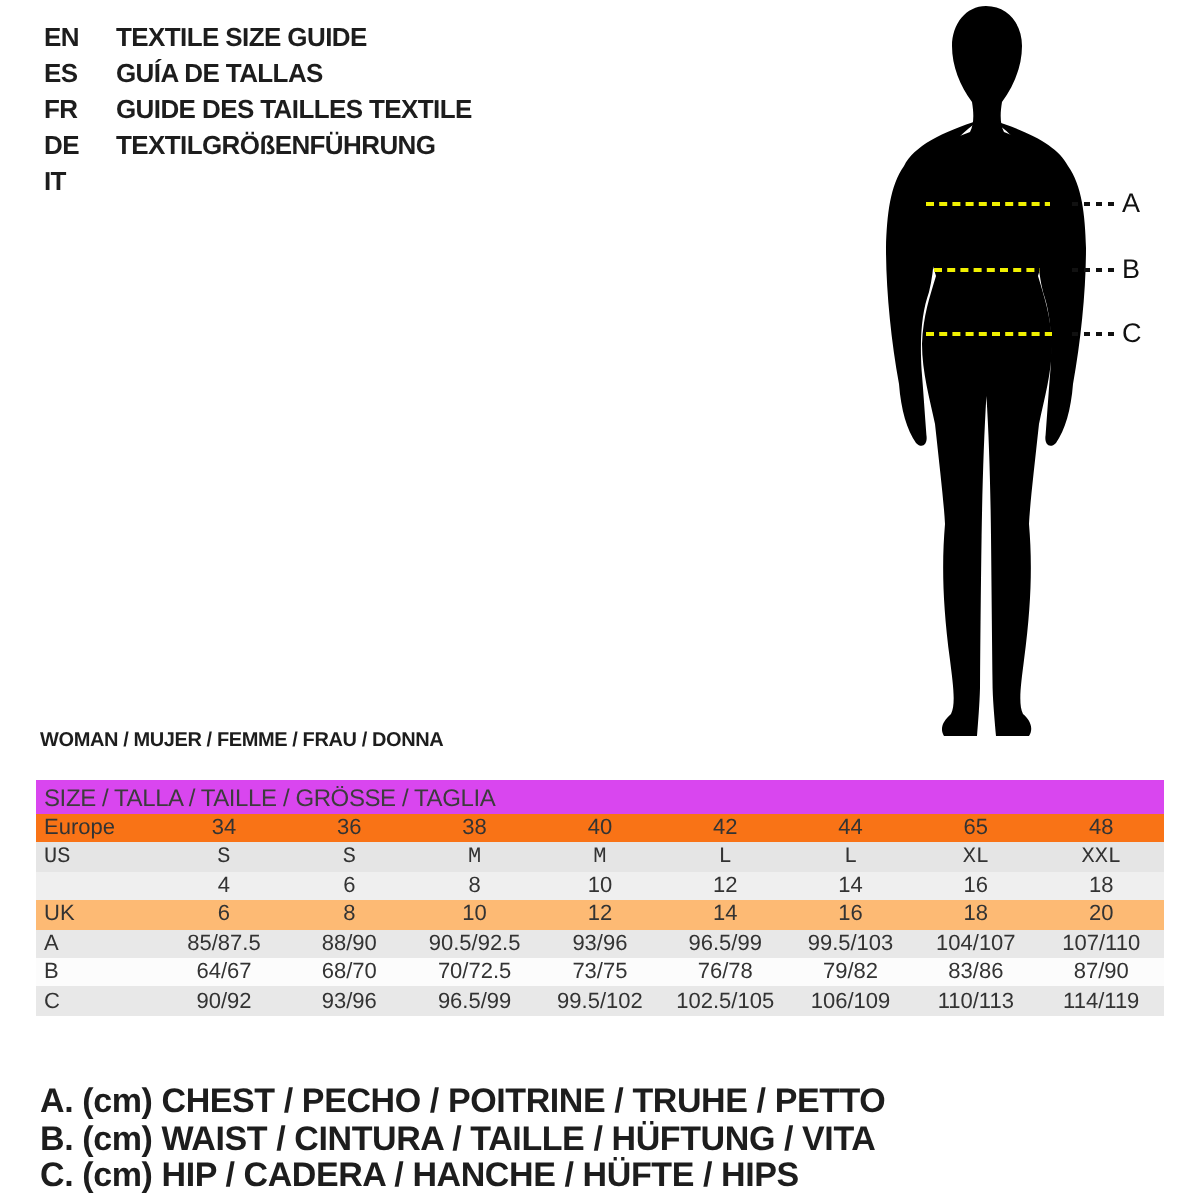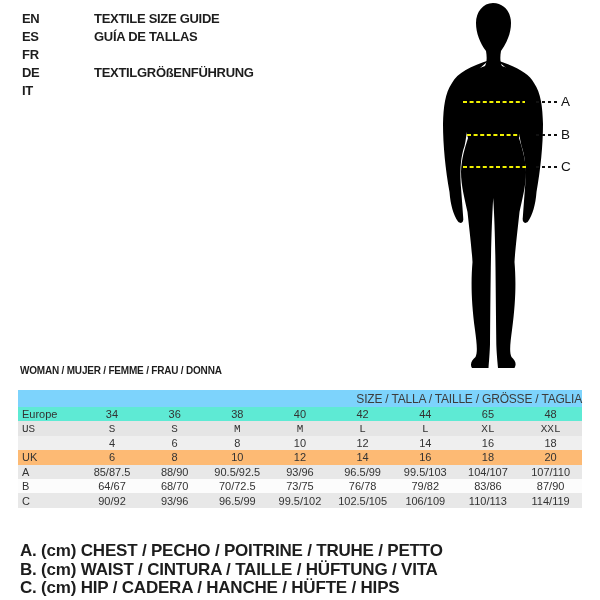--- a/index.html
+++ b/index.html
@@ -5,21 +5,21 @@
   html,body{margin:0;padding:0;}
   body{
     width:600px;height:600px;background:#ffffff;
     font-family:"Liberation Sans", sans-serif;
     color:#1d1d1d;overflow:hidden;
   }
   .canvas{position:relative;width:600px;height:600px;background:#fff;}
 
   
   .lang-block{position:absolute;left:22px;top:10px;}
-  .lang-row{display:flex;height:18px;line-height:18px;gap:36px;}
+  .lang-row{display:flex;height:18px;line-height:18px;}
   .lang-code{width:36px;font-weight:bold;font-size:13px;letter-spacing:-0.3px;}
   .lang-title{font-weight:bold;font-size:13px;letter-spacing:-0.3px;white-space:nowrap;}
 
   
   .figure-area{position:absolute;left:430px;top:0;width:170px;height:380px;}
   .figure-area svg{position:absolute;left:0;top:0;}
   .measure-label{
     position:absolute;left:131px;width:20px;height:16px;
     font-size:13.5px;font-weight:500;color:#111;line-height:16px;
   }
@@ -34,21 +34,21 @@
   }
 
   
   .size-table{
     position:absolute;left:18px;top:390px;width:564px;
     border-collapse:collapse;table-layout:fixed;
     font-size:11px;color:#333;
   }
   .size-table th,.size-table td{padding:0;font-weight:normal;}
   .size-table .table-header{
-    background:#7dd3fc;height:17px;text-align:right;
+    background:#d946ef;height:17px;text-align:left;
     font-size:12px;color:#3c3c3c;padding-left:4px;letter-spacing:-0.2px;
   }
   .size-table tbody tr{height:14.4px;}
   .size-table tbody th{text-align:left;padding-left:4px;width:77px;}
   .size-table tbody td{text-align:center;}
 
   
   .legend{position:absolute;left:20px;top:542px;}
   .legend-line{
     height:18.5px;line-height:18.5px;
@@ -64,20 +64,21 @@
     <div class="lang-row">
       <span class="lang-code">EN</span>
       <span class="lang-title">TEXTILE SIZE GUIDE</span>
     </div>
     <div class="lang-row">
       <span class="lang-code">ES</span>
       <span class="lang-title">GUÍA DE TALLAS</span>
     </div>
     <div class="lang-row">
       <span class="lang-code">FR</span>
+      <span class="lang-title">GUIDE DES TAILLES TEXTILE</span>
     </div>
     <div class="lang-row">
       <span class="lang-code">DE</span>
       <span class="lang-title">TEXTILGRÖßENFÜHRUNG</span>
     </div>
     <div class="lang-row">
       <span class="lang-code">IT</span>
     </div>
   </div>
 
@@ -158,21 +159,21 @@
 
   <div class="gender-title">WOMAN / MUJER / FEMME / FRAU / DONNA</div>
 
   <table class="size-table">
     <thead>
       <tr>
         <th class="table-header" colspan="9">SIZE / TALLA / TAILLE / GRÖSSE / TAGLIA</th>
       </tr>
     </thead>
     <tbody>
-        <tr style="background: #5eead4;">
+        <tr style="background: #f97316;">
           <th>Europe</th>
           <td>34</td>
           <td>36</td>
           <td>38</td>
           <td>40</td>
           <td>42</td>
           <td>44</td>
           <td>65</td>
           <td>48</td>
         </tr>

